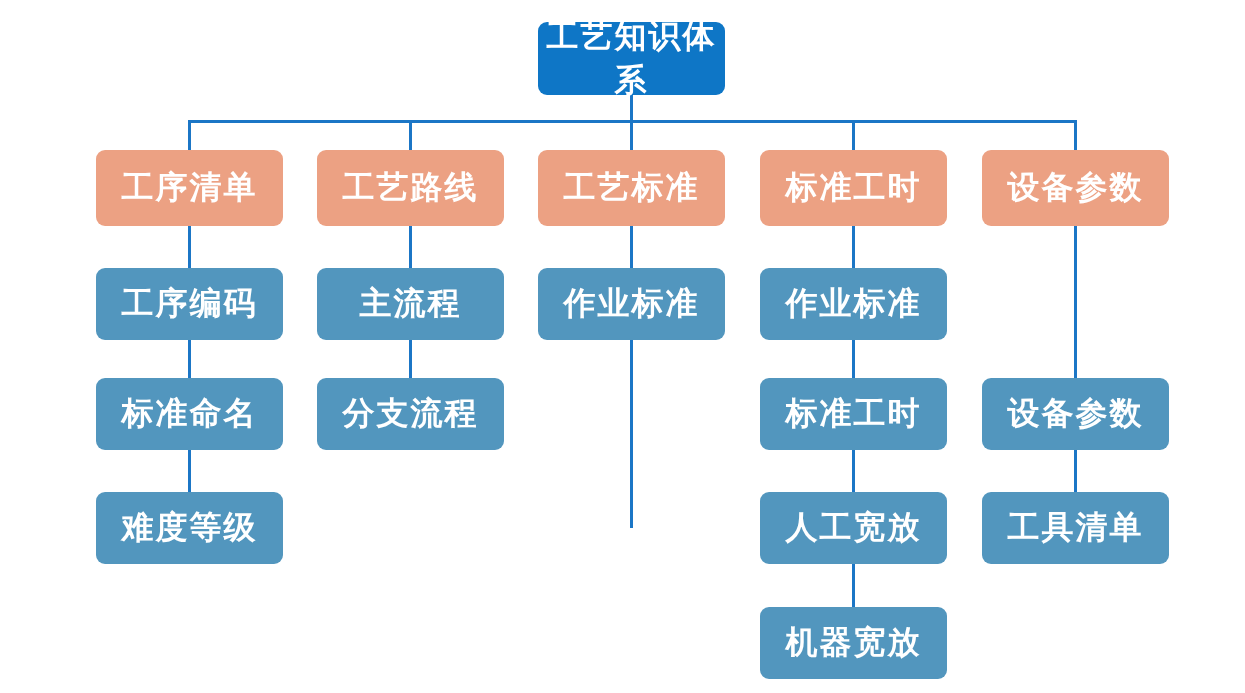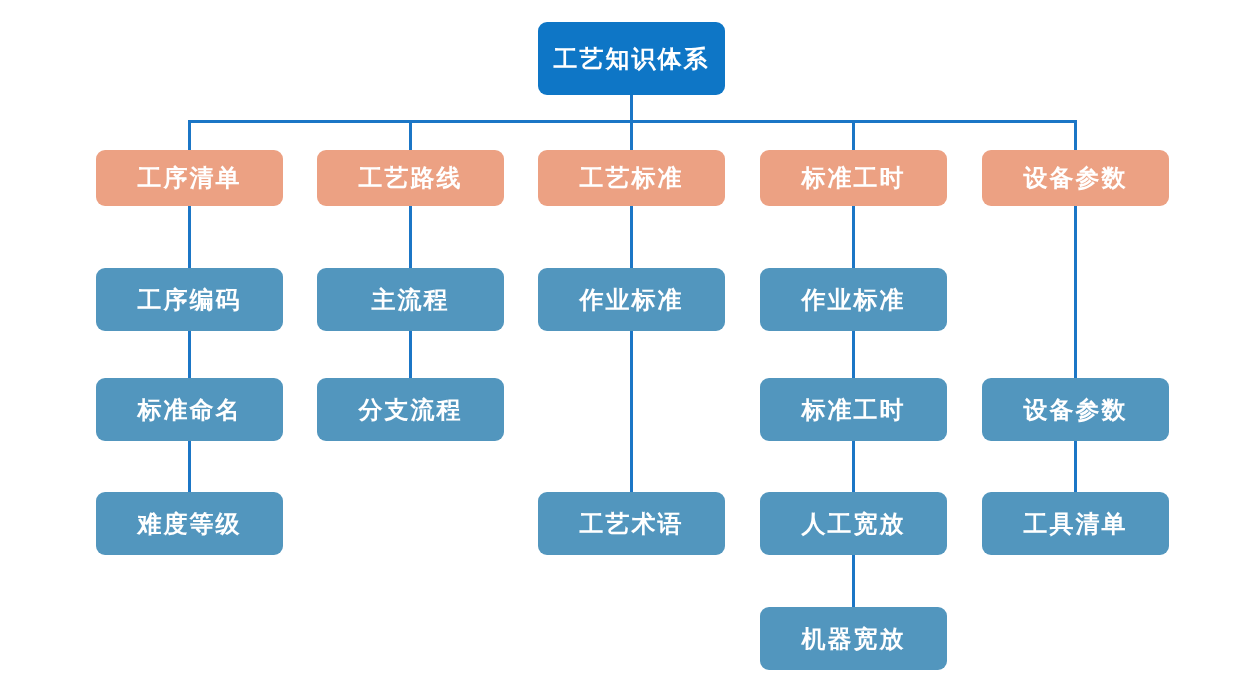--- a/index.html
+++ b/index.html
@@ -17,28 +17,28 @@
     background:var(--background);
     font-family:"Liberation Sans","DejaVu Sans",sans-serif;
     overflow:hidden;
   }
   .node{
     position:absolute;
     width:187px;
     display:flex;align-items:center;justify-content:center;
     border-radius:9px;
     color:var(--text);
-    font-size:24px;font-weight:bold;letter-spacing:2px;
+    font-size:32px;font-weight:bold;letter-spacing:2px;
     z-index:2;
     box-sizing:border-box;
     text-align:center;
   }
   .node.root{height:73px;background:var(--root-fill);}
-  .node.branch{height:56px;background:var(--branch-fill);}
-  .node.leaf{height:63px;background:var(--child-fill);}
+  .node.branch{height:76px;background:var(--branch-fill);}
+  .node.leaf{height:72px;background:var(--child-fill);}
   .connector{position:absolute;background:var(--connector);z-index:1;}
   .vline{width:3px;}
   .hline{height:3px;}
 </style>
 </head>
 <body>
 
 <div class="canvas">
 
   <div class="connector vline" style="left:630px;top:92px;height:31px"></div>
@@ -75,23 +75,20 @@
   <div class="node leaf" style="left:317px;top:378px">
     <span>分支流程</span>
   </div>
 
   <div class="node branch" style="left:538px;top:150px">
     <span>工艺标准</span>
   </div>
   <div class="node leaf" style="left:538px;top:268px">
     <span>作业标准</span>
   </div>
-  <div class="node leaf" style="left:538px;top:492px">
-    <span>工艺术语</span>
-  </div>
 
   <div class="node branch" style="left:760px;top:150px">
     <span>标准工时</span>
   </div>
   <div class="node leaf" style="left:760px;top:268px">
     <span>作业标准</span>
   </div>
   <div class="node leaf" style="left:760px;top:378px">
     <span>标准工时</span>
   </div>

